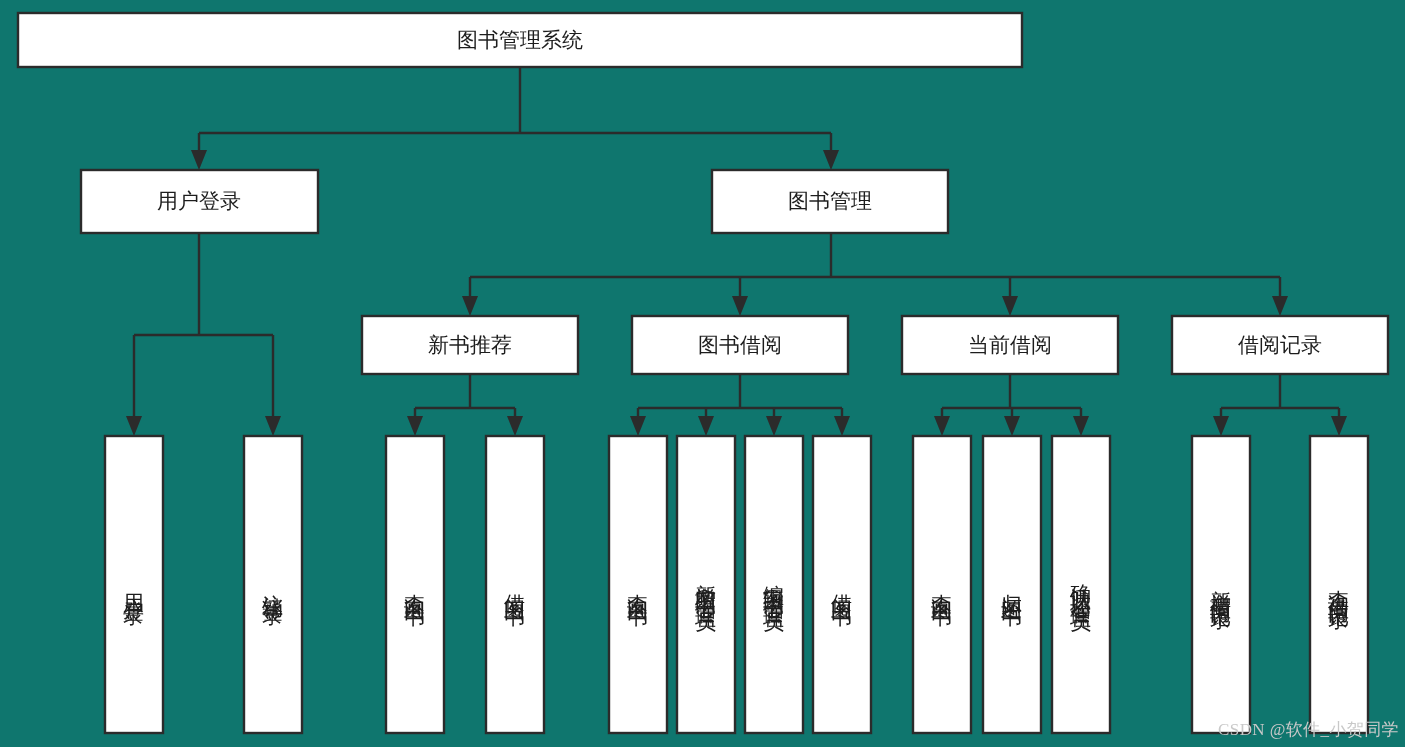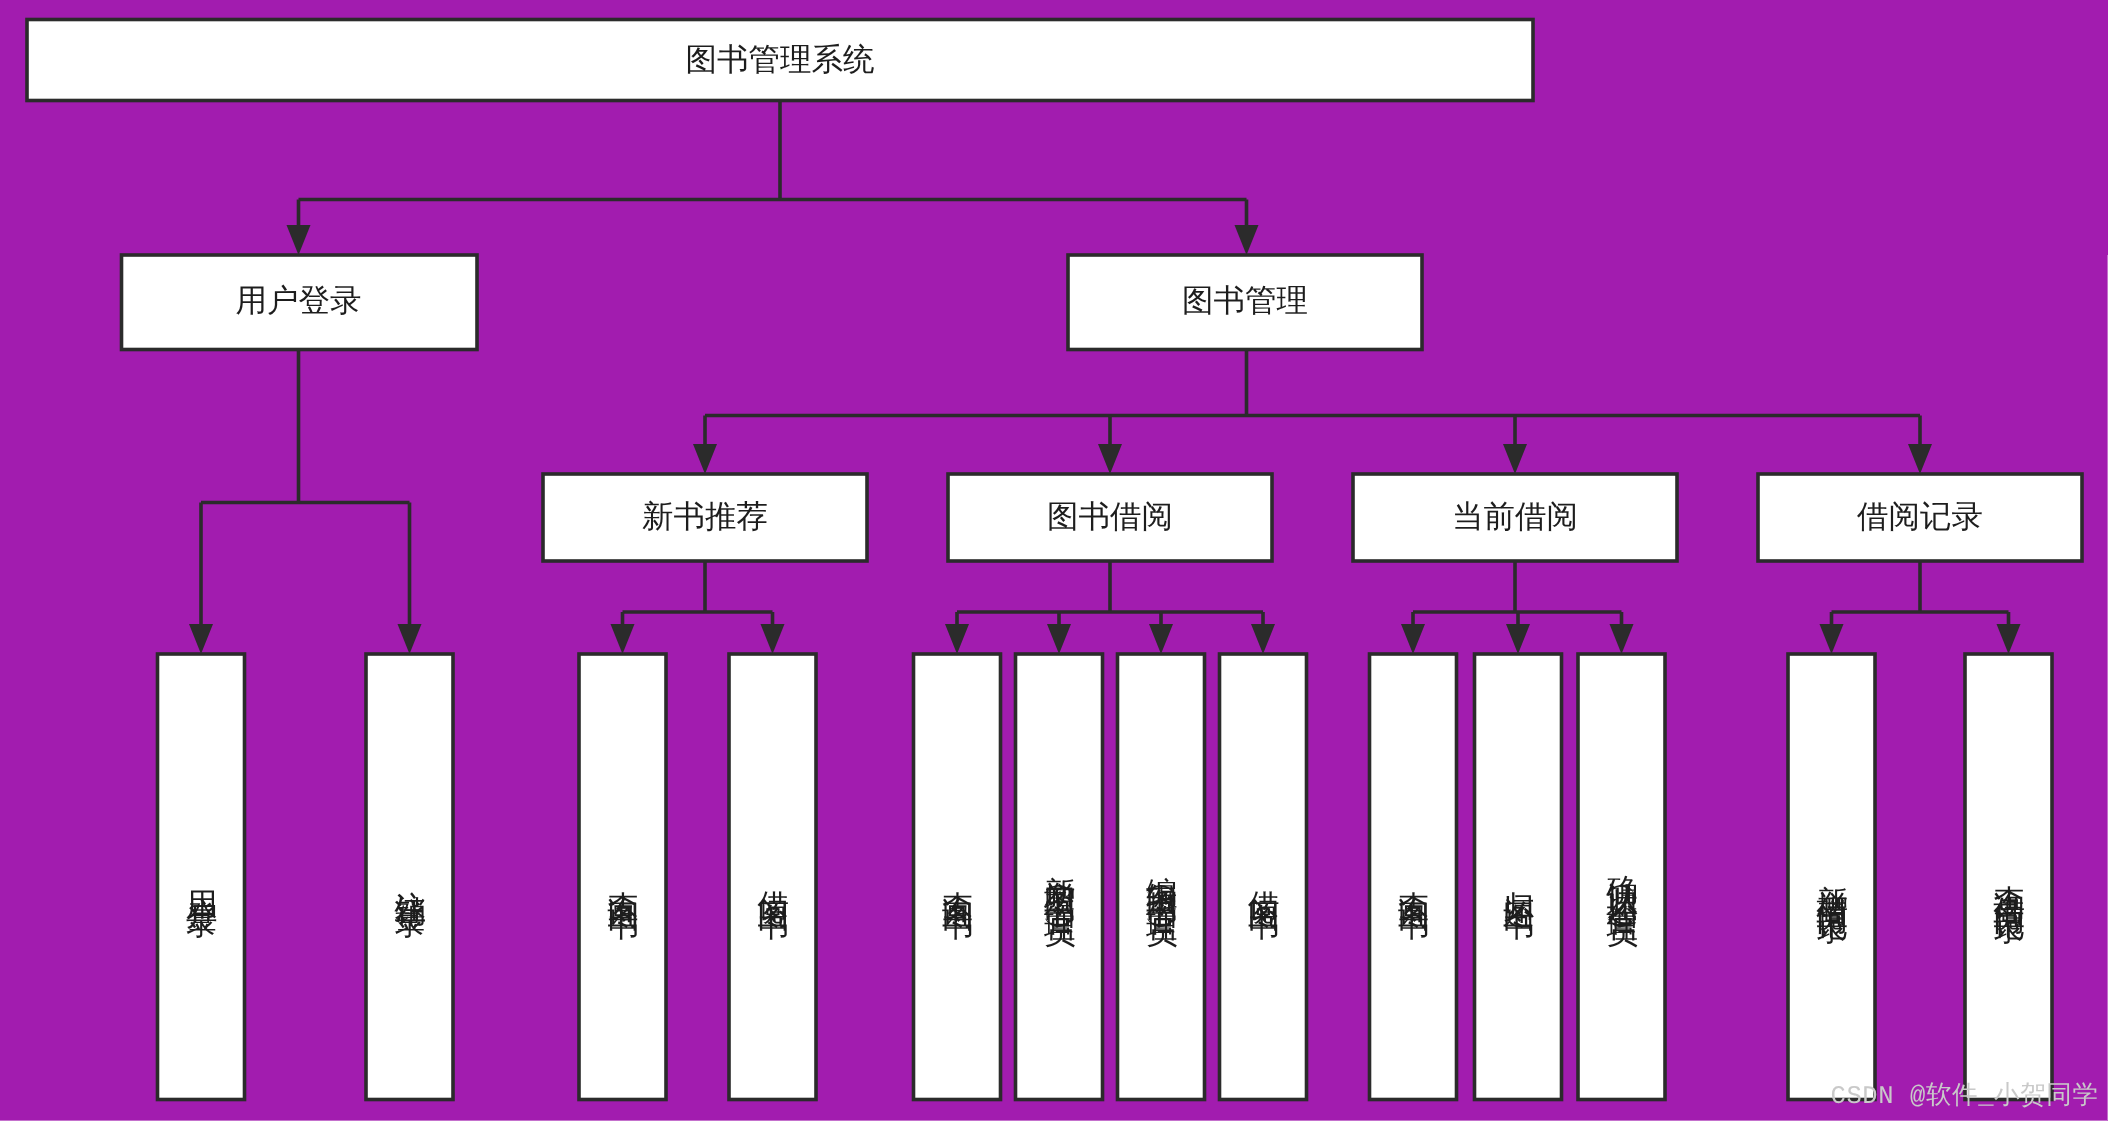--- a/index.html
+++ b/index.html
@@ -10,21 +10,21 @@
   body {
     width: 1405px;
     height: 747px;
     font-family: "Liberation Sans", "DejaVu Sans", sans-serif;
     overflow: hidden;
   }
   #diagram-root {
     position: relative;
     width: 1405px;
     height: 747px;
-    background: #a21caf;
+    background: #0f766e;
   }
   svg.diagram-canvas {
     position: absolute;
     top: 0;
     left: 0;
     width: 1405px;
     height: 747px;
     display: block;
   }
   .node-box {
@@ -54,21 +54,21 @@
     font-size: 21px;
     fill: #1d1d1d;
     writing-mode: vertical-rl;
     text-orientation: upright;
     letter-spacing: 4px;
     text-anchor: middle;
     dominant-baseline: central;
   }
   .watermark-text {
     position: absolute;
-    font-family: Liberation Mono, monospace;
+    font-family: Liberation Serif, serif;
     font-size: 17px;
     color: #c9c9c9;
     white-space: nowrap;
     right: 6px;
     bottom: 6px;
     letter-spacing: 0.4px;
     user-select: none;
   }
 </style>
 </head>

